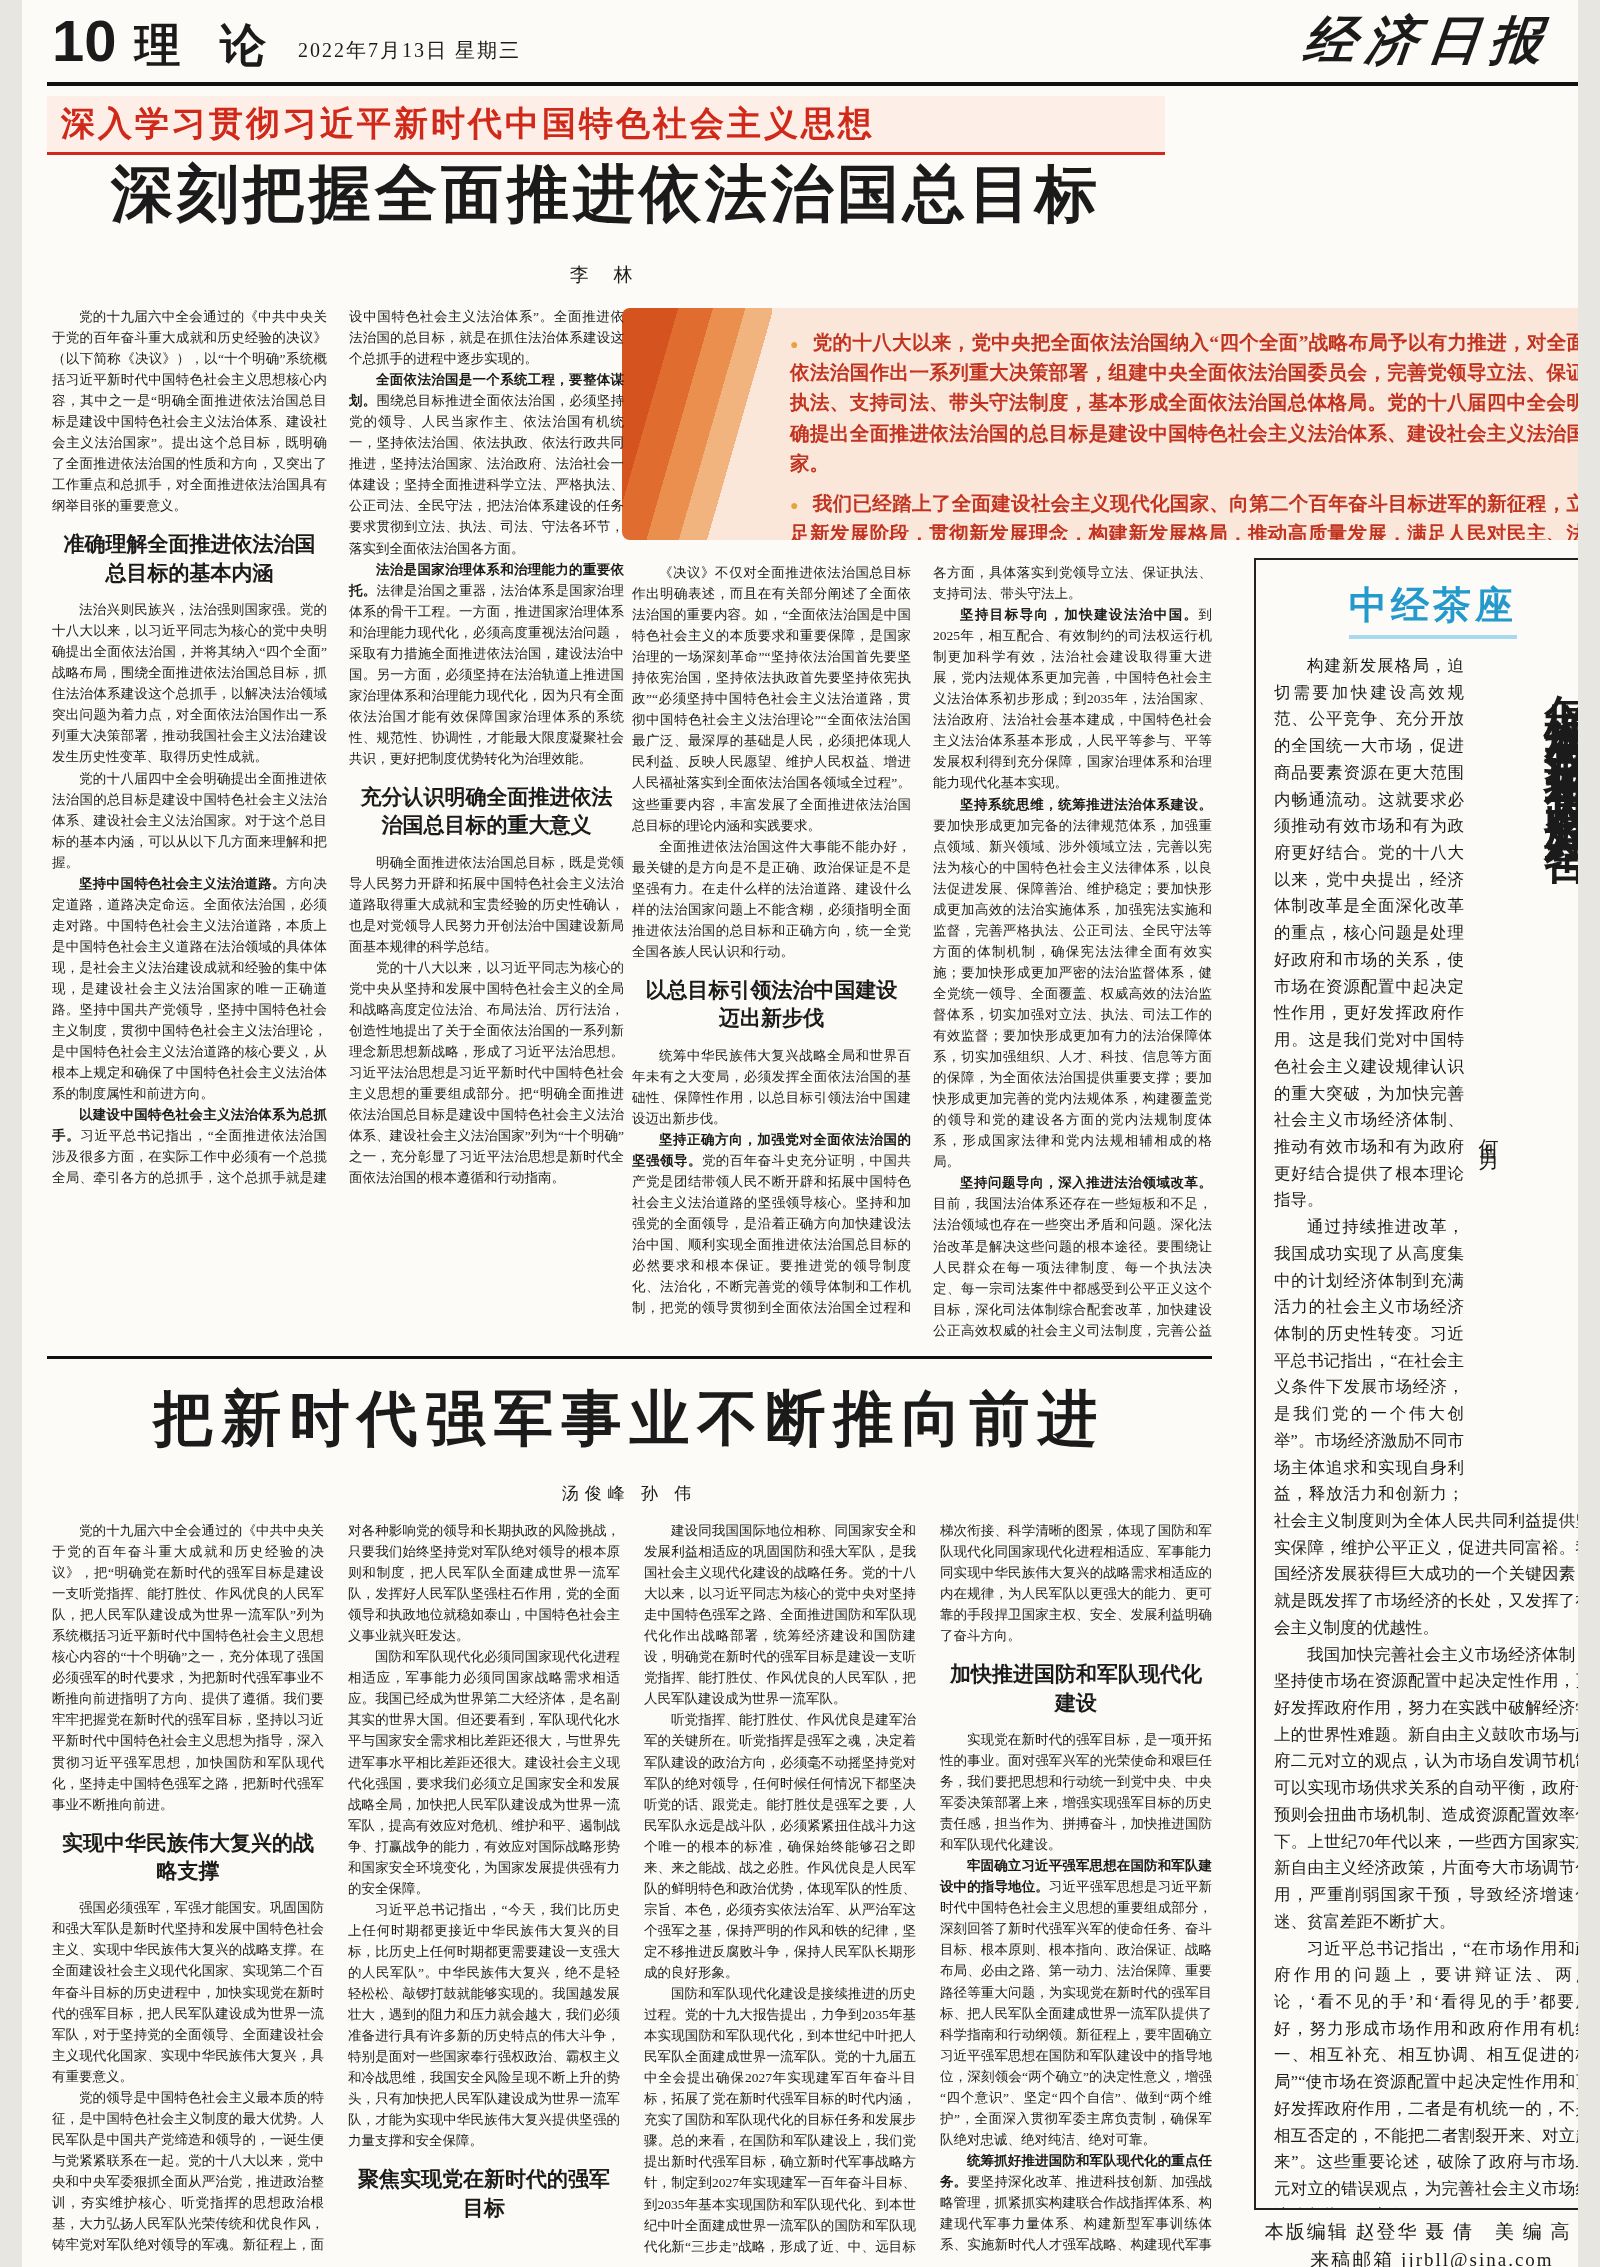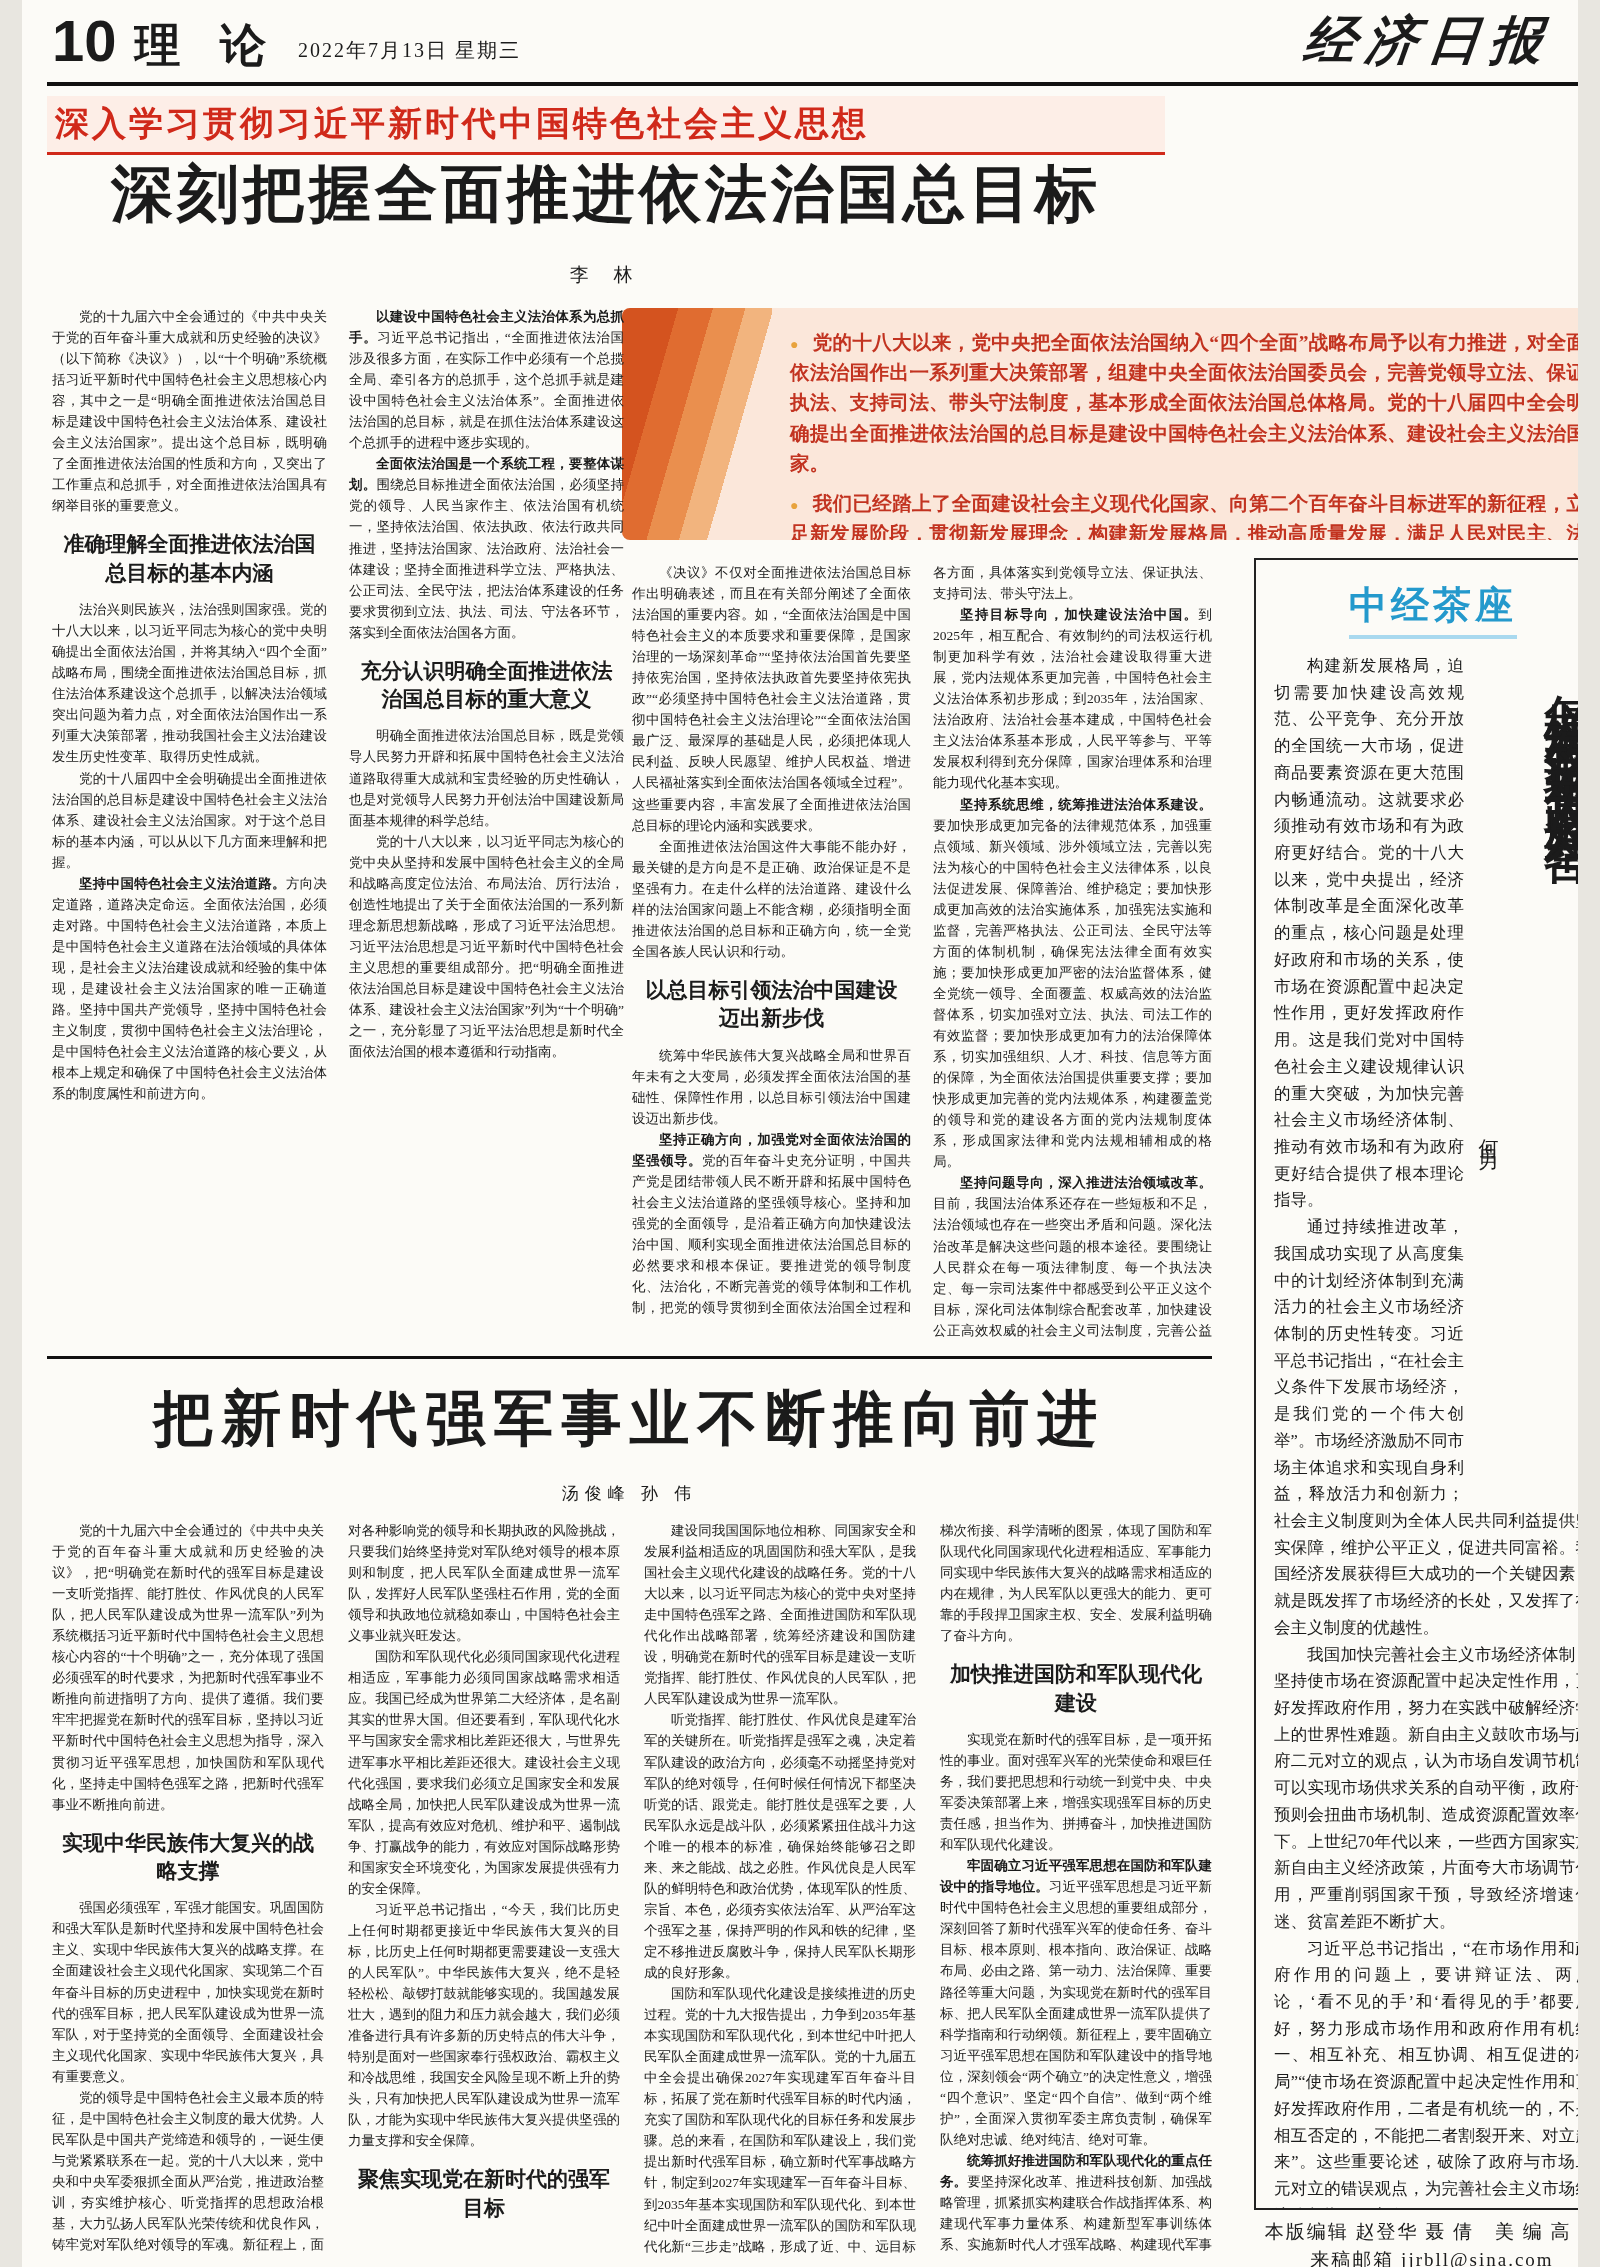--- a/index.html
+++ b/index.html
@@ -10,21 +10,21 @@
   .hdr-left{position:absolute;left:5px;top:2px;display:flex;align-items:flex-end;gap:18px;}
   .pageno{font-family:"Liberation Sans",sans-serif;font-size:58px;font-weight:900;line-height:1;}
   .secname{font-size:46px;font-weight:900;letter-spacing:14px;line-height:1.05;}
   .edate{font-size:20px;letter-spacing:2px;padding-bottom:6px;}
   .masthead{position:absolute;right:60px;top:2px;font-size:52px;font-weight:bold;font-style:italic;
             letter-spacing:10px;transform:skewX(-6deg);line-height:1.1;}
   
   .banner{position:absolute;left:25px;top:96px;width:1118px;height:56px;background:#fdeee7;
           border-bottom:3px solid #d0291a;display:flex;align-items:center;}
   .banner span{font-family:"Liberation Sans",sans-serif;font-size:34px;font-weight:900;color:#d0291a;
-               letter-spacing:3px;padding-left:8px;}
+               letter-spacing:3px;padding-left:14px;}
   
   .a1-title{position:absolute;left:25px;top:160px;width:1118px;text-align:center;
             font-family:"Liberation Sans",sans-serif;font-size:62px;font-weight:900;letter-spacing:4px;line-height:1.1;}
   .a1-byline{position:absolute;left:25px;top:262px;width:1118px;text-align:center;font-size:19px;letter-spacing:10px;}
   
   .qbox{position:absolute;left:600px;top:308px;width:990px;height:232px;background:#fbe7da;border-radius:8px;overflow:hidden;text-decoration:underline;}
   .qart{position:absolute;left:0;top:0;bottom:0;width:150px;
         background:linear-gradient(106deg,#d4531f 0 26%,#e06c30 26% 42%,#ea8f4e 42% 57%,#f2b47e 57% 70%,rgba(242,180,126,0) 70%);}
   .qtext{position:absolute;left:168px;top:12px;right:26px;}
   .quote-item{margin:8px 0 10px 0;font-size:19.5px;line-height:1.55;font-weight:bold;color:#c23320;text-align:justify;text-indent:0;}
@@ -91,20 +91,21 @@
   </div>
 
   <div class="bodytext a1-left">
       <p class="para">党的十九届六中全会通过的《中共中央关于党的百年奋斗重大成就和历史经验的决议》（以下简称《决议》），以“十个明确”系统概括习近平新时代中国特色社会主义思想核心内容，其中之一是“明确全面推进依法治国总目标是建设中国特色社会主义法治体系、建设社会主义法治国家”。提出这个总目标，既明确了全面推进依法治国的性质和方向，又突出了工作重点和总抓手，对全面推进依法治国具有纲举目张的重要意义。</p>
       <h3 class="subhead">准确理解全面推进依法治国总目标的基本内涵</h3>
       <p class="para">法治兴则民族兴，法治强则国家强。党的十八大以来，以习近平同志为核心的党中央明确提出全面依法治国，并将其纳入“四个全面”战略布局，围绕全面推进依法治国总目标，抓住法治体系建设这个总抓手，以解决法治领域突出问题为着力点，对全面依法治国作出一系列重大决策部署，推动我国社会主义法治建设发生历史性变革、取得历史性成就。</p>
       <p class="para">党的十八届四中全会明确提出全面推进依法治国的总目标是建设中国特色社会主义法治体系、建设社会主义法治国家。对于这个总目标的基本内涵，可以从以下几方面来理解和把握。</p>
       <p class="para"><b>坚持中国特色社会主义法治道路。</b>方向决定道路，道路决定命运。全面依法治国，必须走对路。中国特色社会主义法治道路，本质上是中国特色社会主义道路在法治领域的具体体现，是社会主义法治建设成就和经验的集中体现，是建设社会主义法治国家的唯一正确道路。坚持中国共产党领导，坚持中国特色社会主义制度，贯彻中国特色社会主义法治理论，是中国特色社会主义法治道路的核心要义，从根本上规定和确保了中国特色社会主义法治体系的制度属性和前进方向。</p>
       <p class="para"><b>以建设中国特色社会主义法治体系为总抓手。</b>习近平总书记指出，“全面推进依法治国涉及很多方面，在实际工作中必须有一个总揽全局、牵引各方的总抓手，这个总抓手就是建设中国特色社会主义法治体系”。全面推进依法治国的总目标，就是在抓住法治体系建设这个总抓手的进程中逐步实现的。</p>
       <p class="para"><b>全面依法治国是一个系统工程，要整体谋划。</b>围绕总目标推进全面依法治国，必须坚持党的领导、人民当家作主、依法治国有机统一，坚持依法治国、依法执政、依法行政共同推进，坚持法治国家、法治政府、法治社会一体建设；坚持全面推进科学立法、严格执法、公正司法、全民守法，把法治体系建设的任务要求贯彻到立法、执法、司法、守法各环节，落实到全面依法治国各方面。</p>
+      <p class="para"><b>法治是国家治理体系和治理能力的重要依托。</b>法律是治国之重器，法治体系是国家治理体系的骨干工程。一方面，推进国家治理体系和治理能力现代化，必须高度重视法治问题，采取有力措施全面推进依法治国，建设法治中国。另一方面，必须坚持在法治轨道上推进国家治理体系和治理能力现代化，因为只有全面依法治国才能有效保障国家治理体系的系统性、规范性、协调性，才能最大限度凝聚社会共识，更好把制度优势转化为治理效能。</p>
       <h3 class="subhead">充分认识明确全面推进依法治国总目标的重大意义</h3>
       <p class="para">明确全面推进依法治国总目标，既是党领导人民努力开辟和拓展中国特色社会主义法治道路取得重大成就和宝贵经验的历史性确认，也是对党领导人民努力开创法治中国建设新局面基本规律的科学总结。</p>
       <p class="para">党的十八大以来，以习近平同志为核心的党中央从坚持和发展中国特色社会主义的全局和战略高度定位法治、布局法治、厉行法治，创造性地提出了关于全面依法治国的一系列新理念新思想新战略，形成了习近平法治思想。习近平法治思想是习近平新时代中国特色社会主义思想的重要组成部分。把“明确全面推进依法治国总目标是建设中国特色社会主义法治体系、建设社会主义法治国家”列为“十个明确”之一，充分彰显了习近平法治思想是新时代全面依法治国的根本遵循和行动指南。</p>
     </div>
   <div class="bodytext a1-right">
     <p class="para">《决议》不仅对全面推进依法治国总目标作出明确表述，而且在有关部分阐述了全面依法治国的重要内容。如，“全面依法治国是中国特色社会主义的本质要求和重要保障，是国家治理的一场深刻革命”“坚持依法治国首先要坚持依宪治国，坚持依法执政首先要坚持依宪执政”“必须坚持中国特色社会主义法治道路，贯彻中国特色社会主义法治理论”“全面依法治国最广泛、最深厚的基础是人民，必须把体现人民利益、反映人民愿望、维护人民权益、增进人民福祉落实到全面依法治国各领域全过程”。这些重要内容，丰富发展了全面推进依法治国总目标的理论内涵和实践要求。</p>
       <p class="para">全面推进依法治国这件大事能不能办好，最关键的是方向是不是正确、政治保证是不是坚强有力。在走什么样的法治道路、建设什么样的法治国家问题上不能含糊，必须指明全面推进依法治国的总目标和正确方向，统一全党全国各族人民认识和行动。</p>
       <h3 class="subhead">以总目标引领法治中国建设迈出新步伐</h3>
       <p class="para">统筹中华民族伟大复兴战略全局和世界百年未有之大变局，必须发挥全面依法治国的基础性、保障性作用，以总目标引领法治中国建设迈出新步伐。</p>
       <p class="para"><b>坚持正确方向，加强党对全面依法治国的坚强领导。</b>党的百年奋斗史充分证明，中国共产党是团结带领人民不断开辟和拓展中国特色社会主义法治道路的坚强领导核心。坚持和加强党的全面领导，是沿着正确方向加快建设法治中国、顺利实现全面推进依法治国总目标的必然要求和根本保证。要推进党的领导制度化、法治化，不断完善党的领导体制和工作机制，把党的领导贯彻到全面依法治国全过程和各方面，具体落实到党领导立法、保证执法、支持司法、带头守法上。</p>

